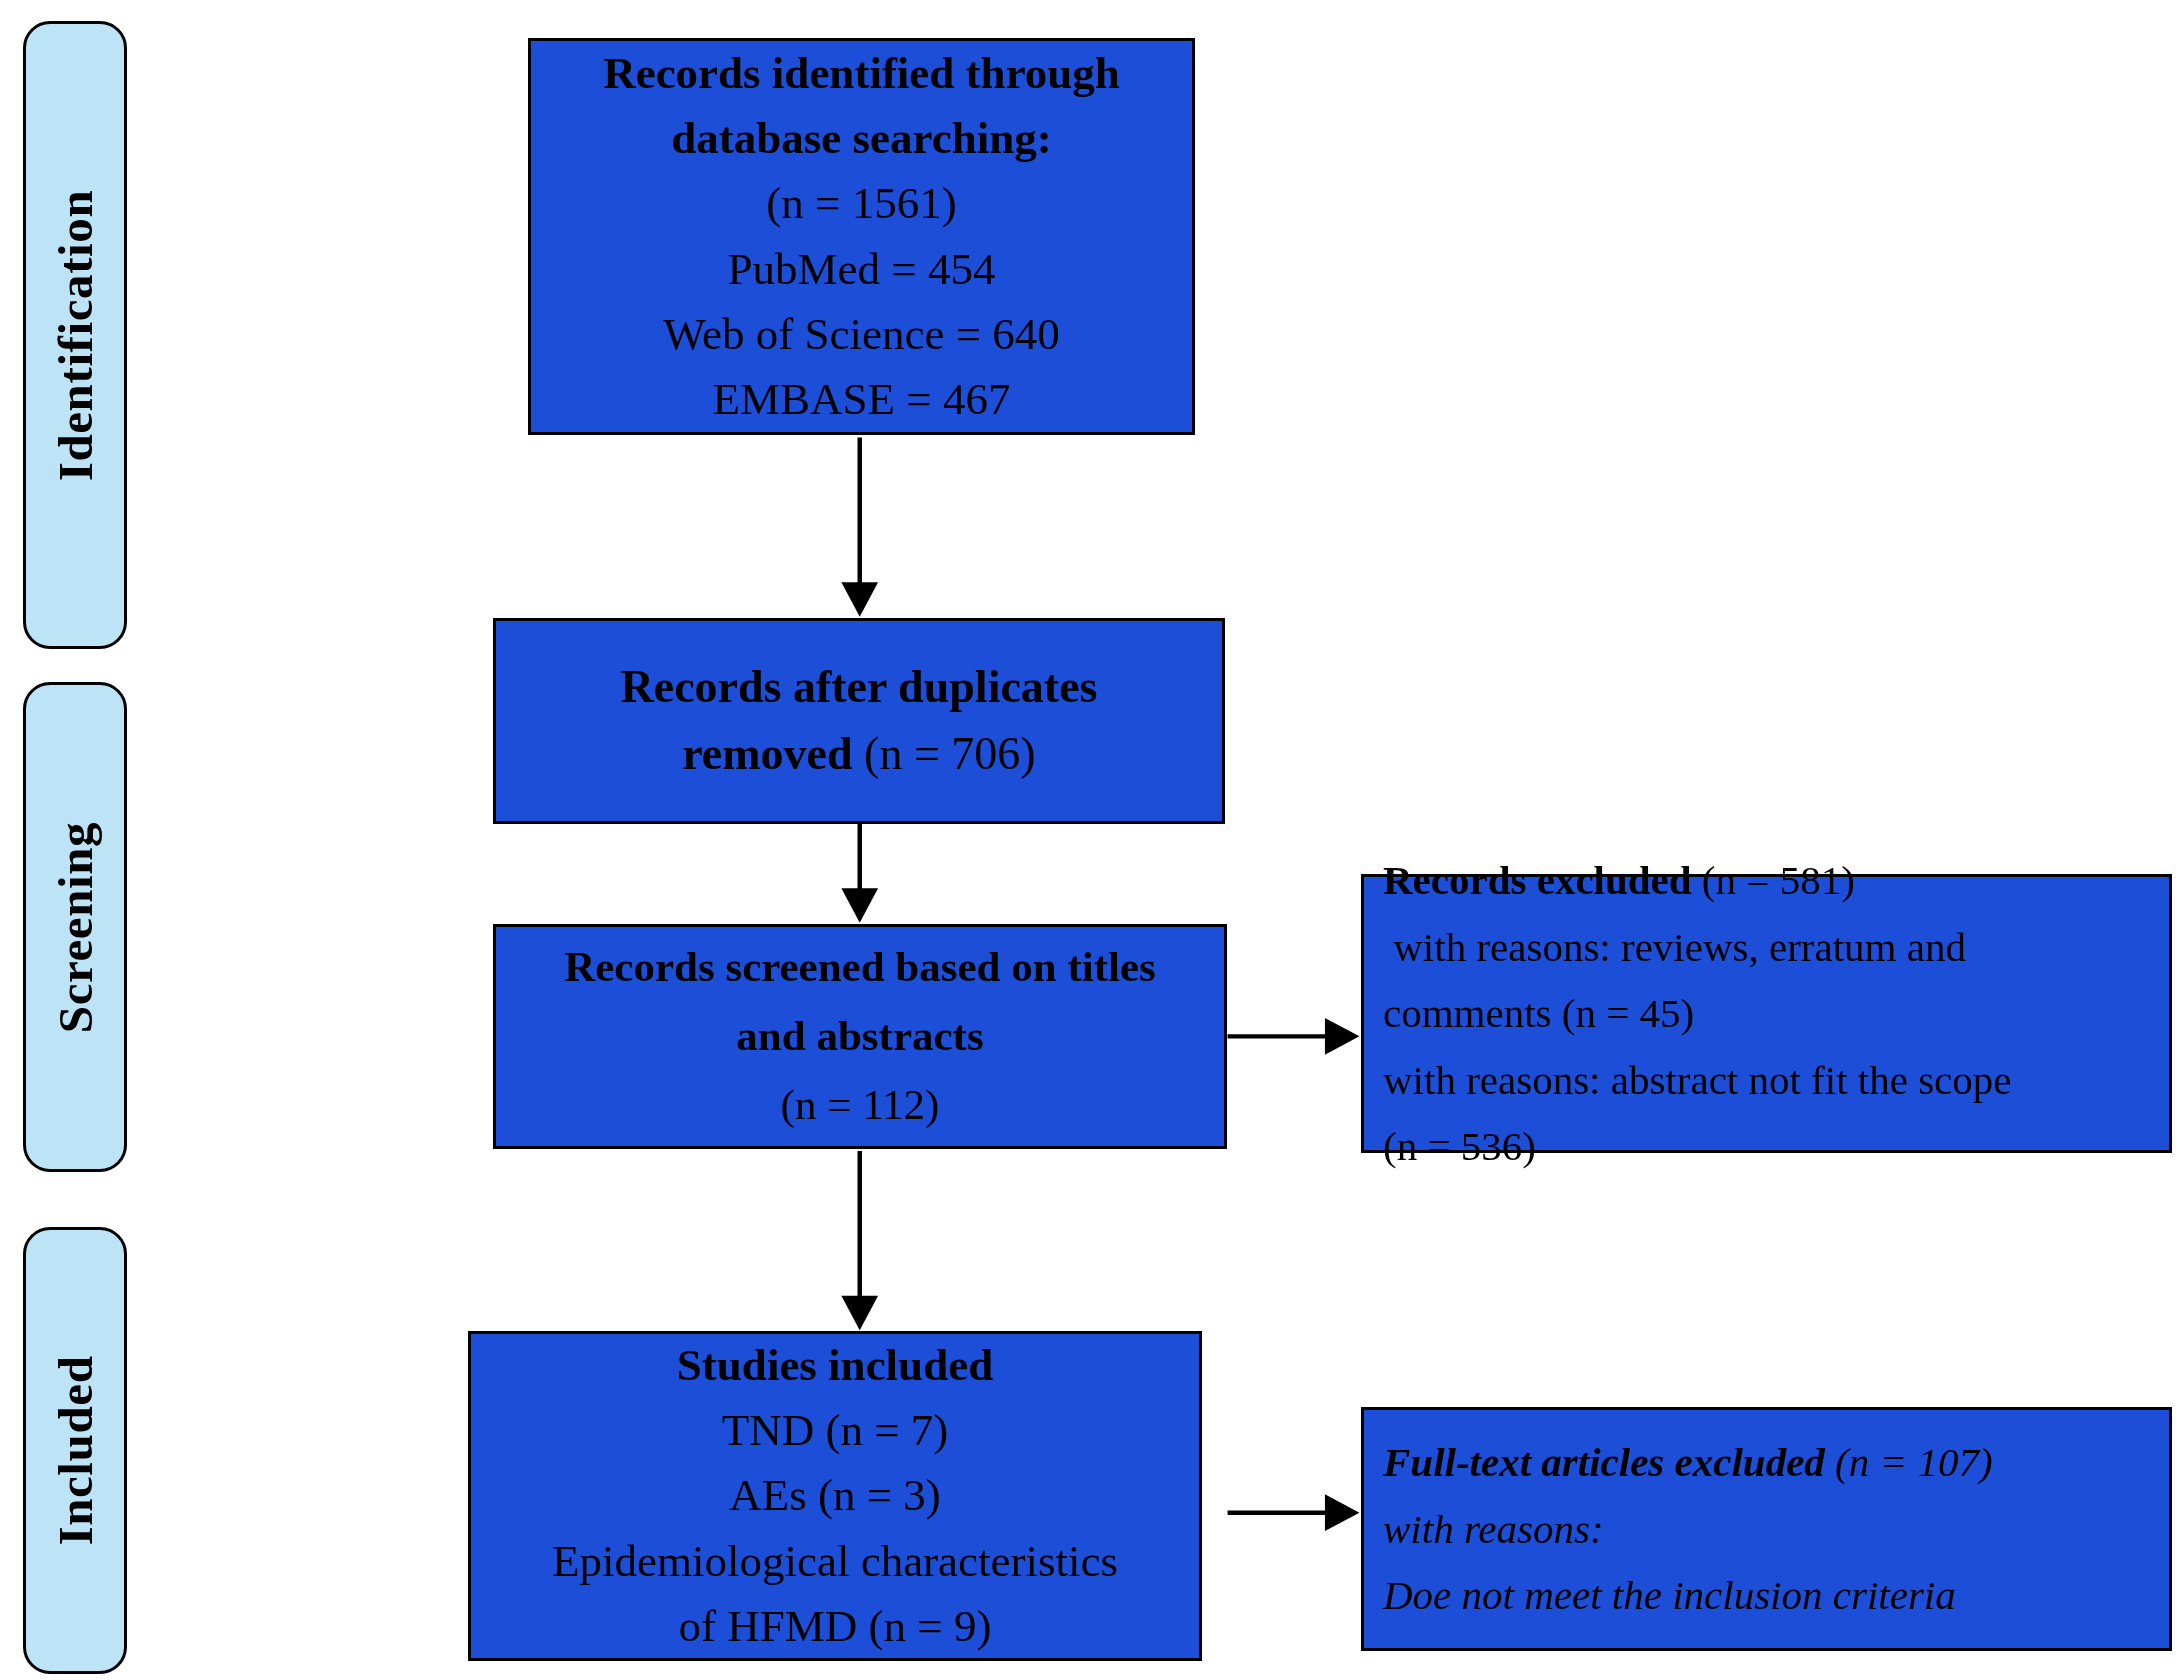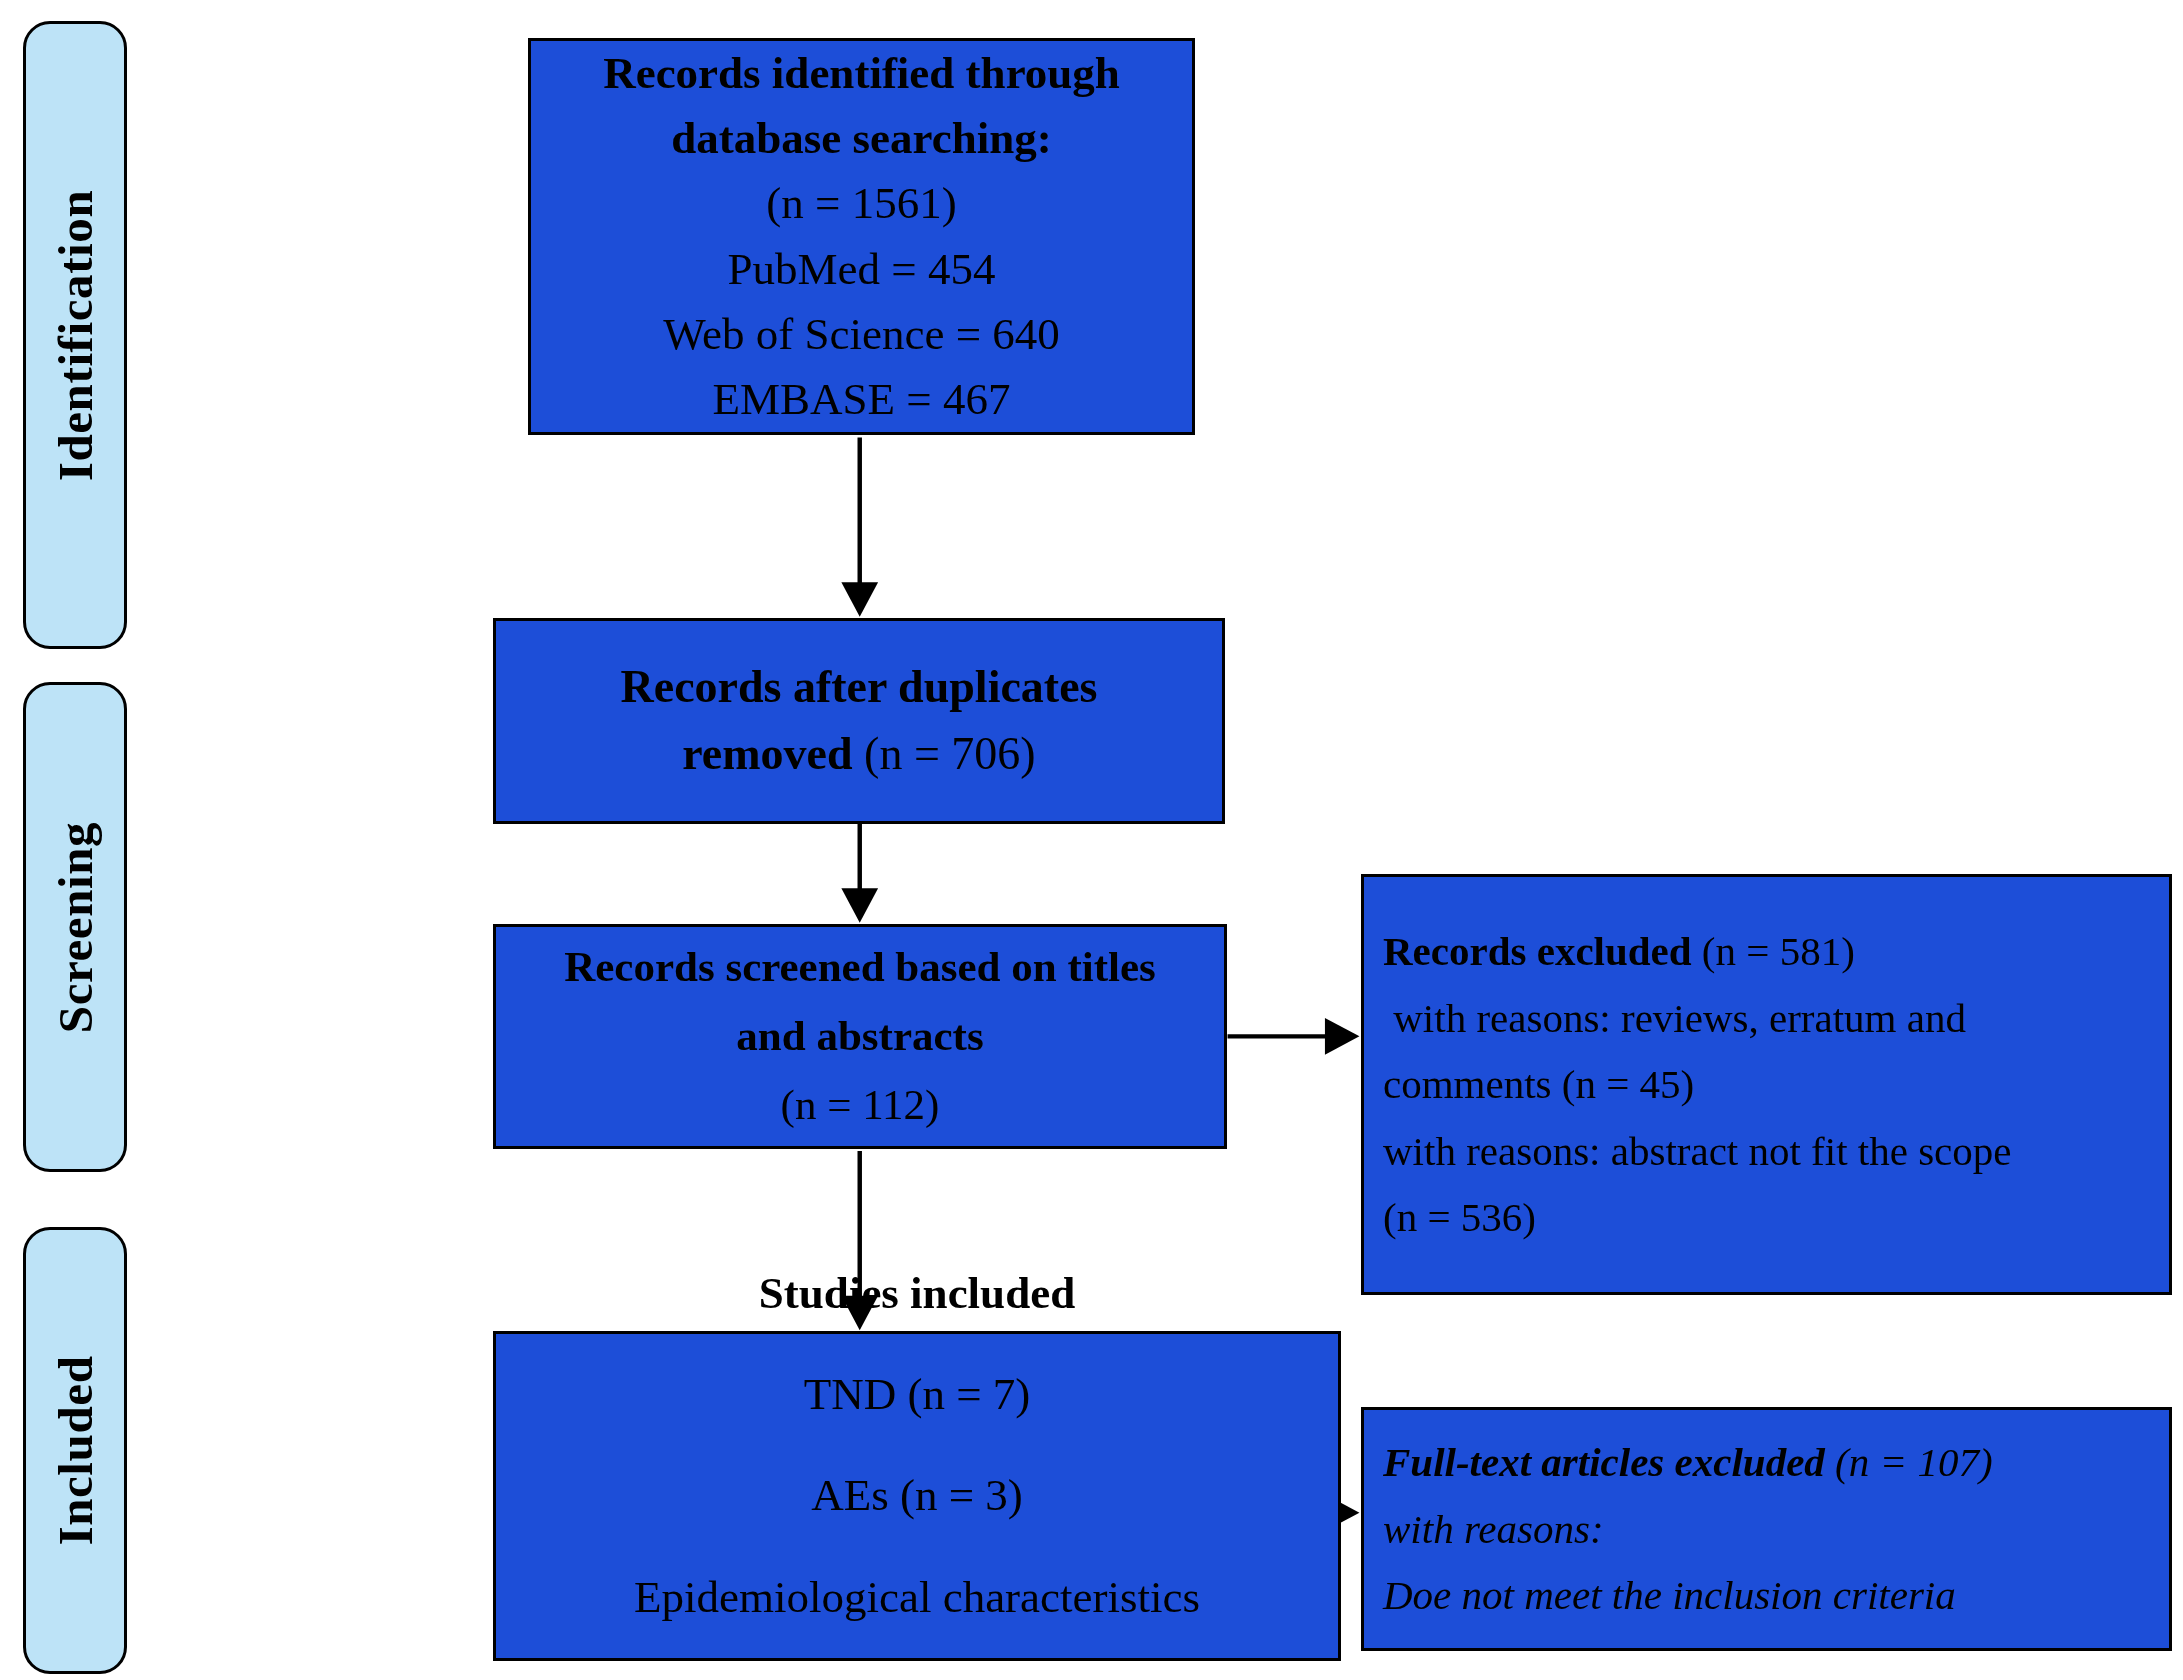--- a/index.html
+++ b/index.html
@@ -57,22 +57,22 @@
     justify-content: center;
     text-align: left;
     font-size: 41px;
     line-height: 1.62;
     padding-left: 19px;
     padding-right: 5.6px;
   }
   #box-identified        { left: 528px;  top: 38px;   width: 667px; height: 397px; }
   #box-duplicates        { left: 493px;  top: 618px; width: 732px; height: 206px; font-size: 46px; }
   #box-screened          { left: 493px;  top: 924px; width: 734px; height: 225px; font-size: 43px; line-height: 1.6; }
-  #box-studies           { left: 493px;  top: 1331px; width: 848px; height: 330px; gap: 36px; }
-  #box-records-excluded  { left: 1361px; top: 874px; width: 811px; height: 421px; }
+  #box-studies           { left: 468px;  top: 1331px; width: 734px; height: 330px; }
+  #box-records-excluded  { left: 1361px; top: 874px; width: 811px; height: 279px; }
   #box-fulltext-excluded { left: 1361px; top: 1407px; width: 811px; height: 244px; font-style: italic; }
   #stage-identification  { top: 21px;   height: 628px; }
   #stage-screening       { top: 682px; height: 490px;  }
   #stage-included        { top: 1227px; height: 447px;  }
   .arrow-layer {
     position: absolute;
     left: 0; top: 0;
     width: 2183px;
     height: 1681px;
     pointer-events: none;

